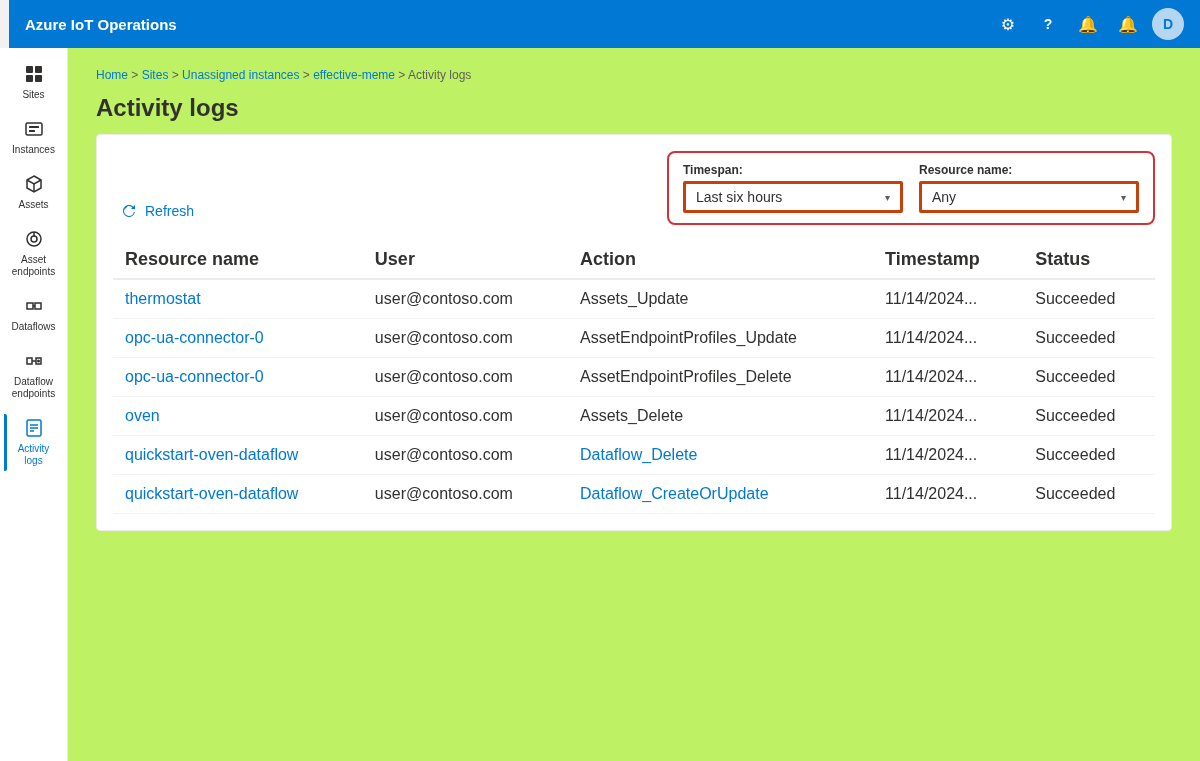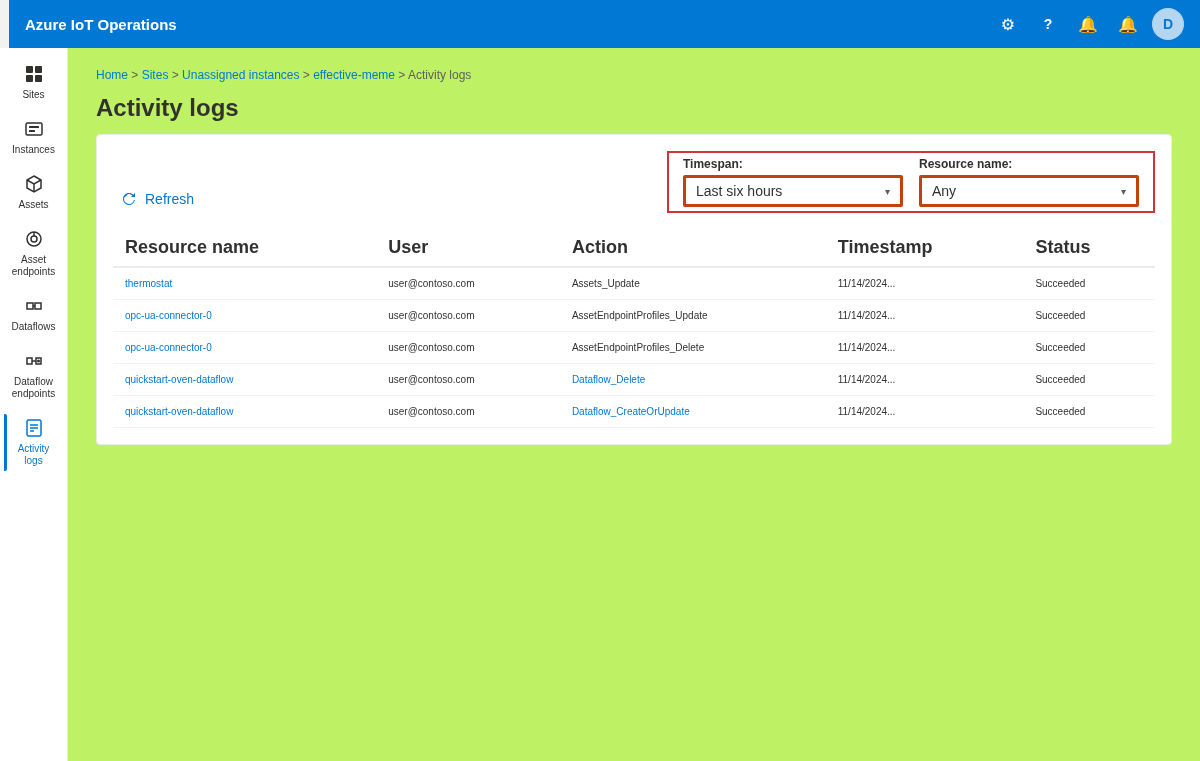--- a/index.html
+++ b/index.html
@@ -173,22 +173,22 @@
       font-size: 14px;
       padding: 6px 8px;
       border-radius: 2px;
     }
 
     
     .filter-group {
       display: flex;
       gap: 16px;
       border: 2px solid #d13438;
-      border-radius: 0;
-      padding: 4px 14px;
+      border-radius: 8px;
+      padding: 10px 14px;
       align-items: flex-end;
     }
     .filter-item {
       display: flex;
       flex-direction: column;
       gap: 4px;
       min-width: 220px;
     }
     .filter-label {
       font-size: 12px;
@@ -224,21 +224,21 @@
       padding: 8px 12px;
       font-size: 18px;
       font-weight: 600;
       color: #323130;
     }
     tbody tr {
       border-bottom: 1px solid #f3f2f1;
     }
     td {
       padding: 10px 12px;
-      font-size: 10px;
+      font-size: 16px;
       color: #323130;
     }
     td.link-cell { color: #0078d4; cursor: pointer; }
     td.action-cell { color: #0078d4; }
     td.succeeded { color: #323130; }
   </style>
 </head>
 <body>
 
 <nav class="topnav">
@@ -402,29 +402,36 @@
     <td class="succeeded">Succeeded</td>
   </tr>
               <tr>
     <td class="link-cell">opc-ua-connector-0</td>
     <td>user@contoso.com</td>
     <td class="">AssetEndpointProfiles_Delete</td>
     <td>11/14/2024...</td>
     <td class="succeeded">Succeeded</td>
   </tr>
               <tr>
-    <td class="link-cell">quickstart-oven-dataflow</td>
-    <td>user@contoso.com</td>
-    <td class="action-cell">Dataflow_Delete</td>
+    <td class="link-cell">oven</td>
+    <td>user@contoso.com</td>
+    <td class="">Assets_Delete</td>
     <td>11/14/2024...</td>
     <td class="succeeded">Succeeded</td>
   </tr>
               <tr>
     <td class="link-cell">quickstart-oven-dataflow</td>
     <td>user@contoso.com</td>
+    <td class="action-cell">Dataflow_Delete</td>
+    <td>11/14/2024...</td>
+    <td class="succeeded">Succeeded</td>
+  </tr>
+              <tr>
+    <td class="link-cell">quickstart-oven-dataflow</td>
+    <td>user@contoso.com</td>
     <td class="action-cell">Dataflow_CreateOrUpdate</td>
     <td>11/14/2024...</td>
     <td class="succeeded">Succeeded</td>
   </tr>
             </tbody>
         </table>
       </div>
     </div>
   </main>
 </div>

